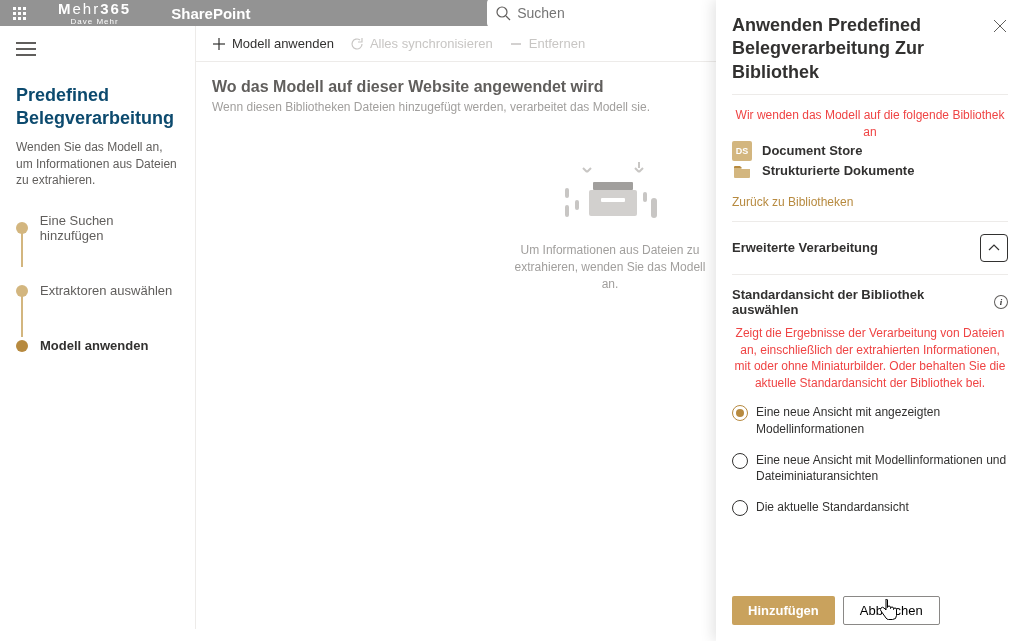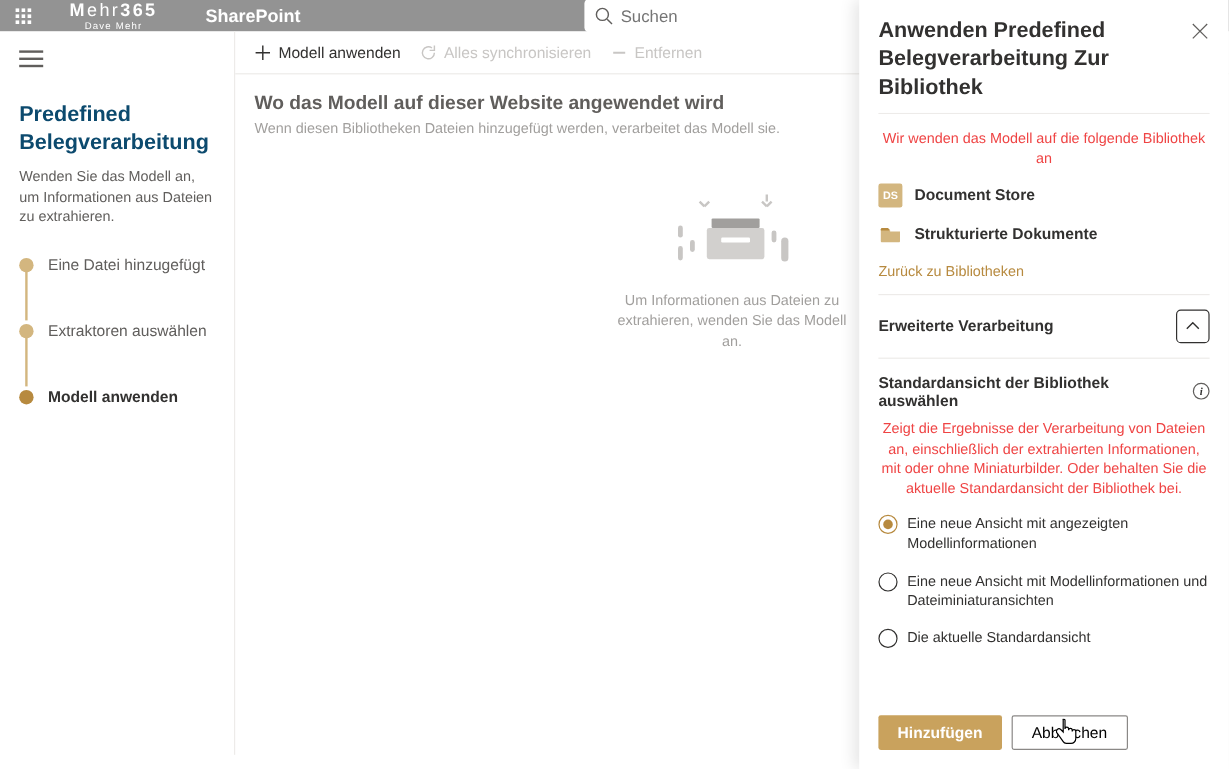--- a/index.html
+++ b/index.html
@@ -290,21 +290,21 @@
     .p-divider { border-top: 1px solid #edebe9; }
     .p-text {
       font-size: 12px;
       color: #ef4444;
       line-height: 1.4;
       text-align: center;
     }
     .lib-row {
       display: flex;
       align-items: center;
-      margin-top: 12px;
+      margin-top: 0;
       gap: 10px;
     }
     .lib-icon {
       width: 20px;
       height: 20px;
       display: flex;
       align-items: center;
       justify-content: center;
       font-size: 9px;
       font-weight: 700;
@@ -466,21 +466,21 @@
       <span></span>
         <span></span>
         <span></span>
     </div>
     <div class="left-title">Predefined Belegverarbeitung</div>
     <div class="left-desc">Wenden Sie das Modell an, um Informationen aus Dateien zu extrahieren.</div>
     <div class="steps">
       <div class="step">
         <div class="step-dot"></div>
         <div class="step-line"></div>
-        <span class="step-label">Eine Datei hinzugefügt</span>
+        <span class="step-label">Eine Suchen hinzufügen</span>
       </div>
       <div class="step">
         <div class="step-dot"></div>
         <div class="step-line"></div>
         <span class="step-label">Extraktoren auswählen</span>
       </div>
       <div class="step active">
         <div class="step-dot"></div>
         <span class="step-label">Modell anwenden</span>
       </div>

